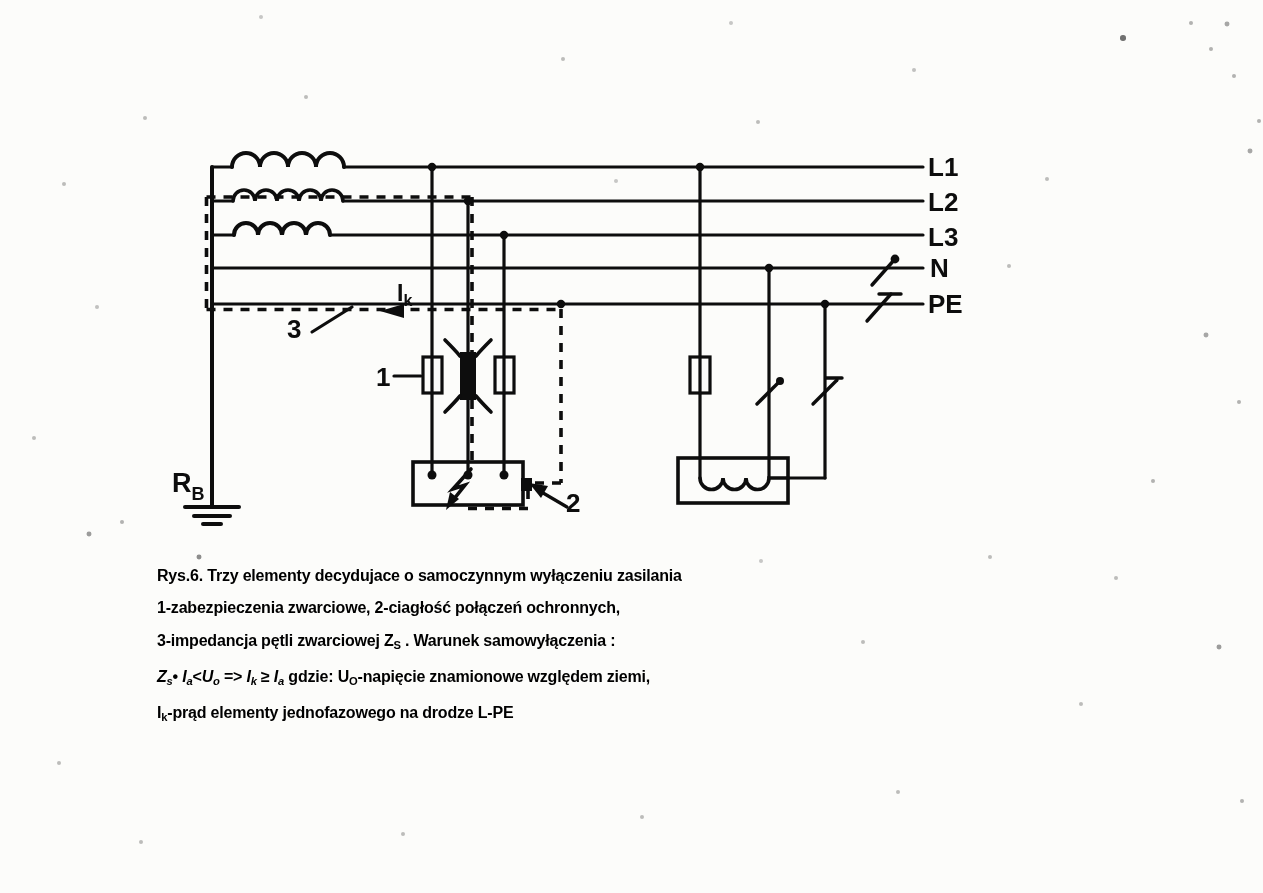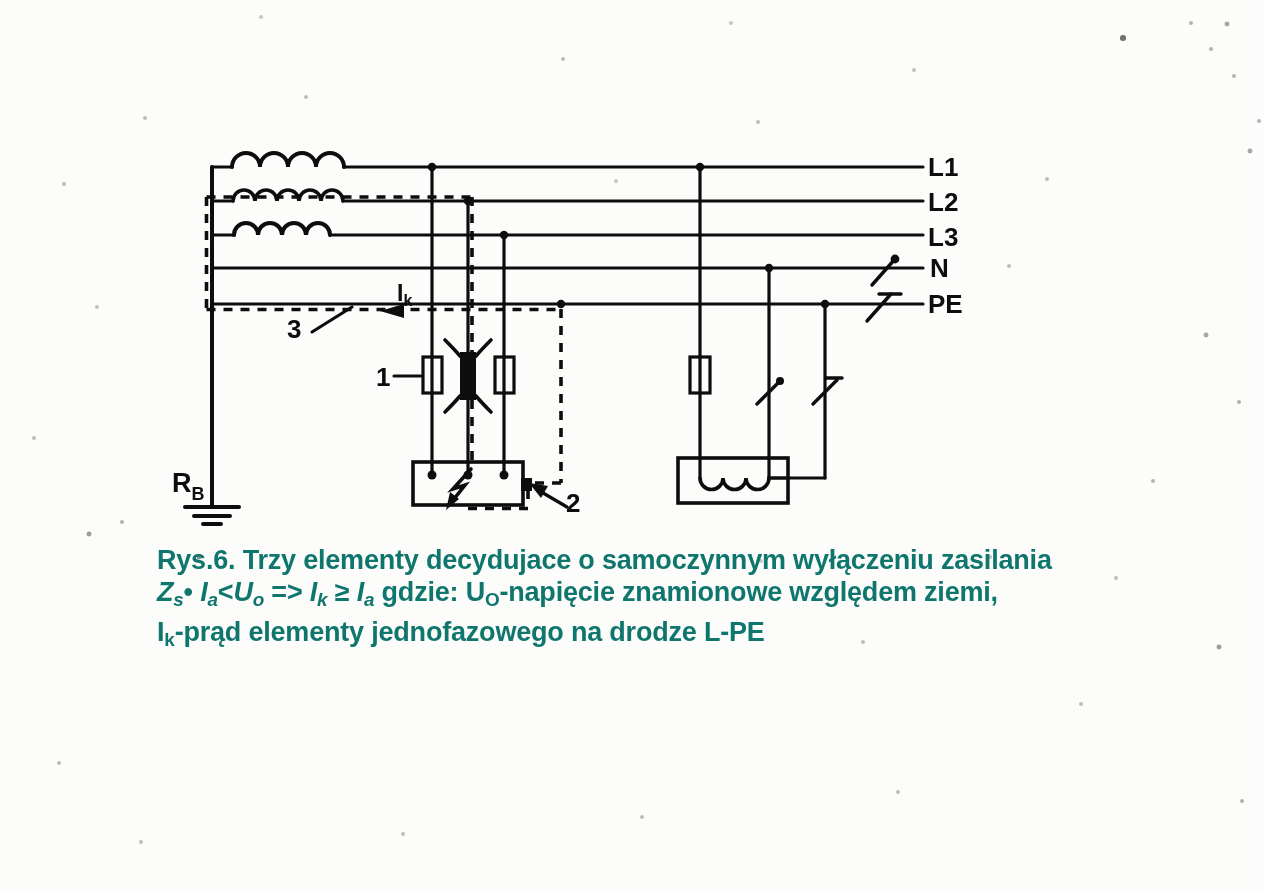--- a/index.html
+++ b/index.html
@@ -5,22 +5,22 @@
   html,body{margin:0;padding:0;}
   body{
     width:1263px;height:893px;position:relative;overflow:hidden;
     background:#fcfcfa;
     font-family:"Liberation Sans","DejaVu Sans",sans-serif;
   }
   .page{position:absolute;inset:0;}
   svg{position:absolute;left:0;top:0;}
   .diagram-label{font-family:"Liberation Sans","DejaVu Sans",sans-serif;font-weight:bold;fill:#0d0d0d;}
   #caption{
-    position:absolute;left:157px;top:544px;width:840px;
-    font-size:27px;line-height:32.4px;font-weight:bold;color:#0f766e;
+    position:absolute;left:157px;top:560px;width:840px;
+    font-size:16px;line-height:32.4px;font-weight:bold;color:#000000;
     letter-spacing:-0.2px;
   }
   .cap-line{white-space:nowrap;}
   .seg-sub{font-size:0.70em;vertical-align:-0.24em;}
   .seg-i{font-style:italic;}
   
   .noise{position:absolute;width:2px;height:2px;left:0;top:0;background:transparent;border-radius:50%;
     box-shadow:
       63px 183px 0 1px rgba(40,40,40,.30), 96px 306px 0 1px rgba(40,40,40,.28),
       33px 437px 0 1px rgba(40,40,40,.30), 121px 521px 0 1px rgba(40,40,40,.35),
@@ -178,16 +178,18 @@
     <text class="diagram-label" font-size="26" x="566" y="512">2</text>
     <text class="diagram-label" font-size="26" x="287" y="338">3</text>
 
     <text class="diagram-label" x="397" y="301" font-size="23"><tspan>I</tspan><tspan dy="5" font-size="16">k</tspan></text>
 
     <text class="diagram-label" x="172" y="492" font-size="27"><tspan>R</tspan><tspan dy="8" font-size="18">B</tspan></text>
   </svg>
 
   <div id="caption">
       <div class="cap-line"><span>Rys.6. Trzy elementy decydujace o samoczynnym wyłączeniu zasilania</span></div>
+      <div class="cap-line"><span>1-zabezpieczenia zwarciowe, 2-ciagłość połączeń ochronnych,</span></div>
+      <div class="cap-line"><span>3-impedancja pętli zwarciowej Z</span><span class="seg-sub">S</span><span> . Warunek samowyłączenia :</span></div>
       <div class="cap-line"><span class="seg-i">Z</span><span class="seg-sub seg-i">s</span><span>• </span><span class="seg-i">I</span><span class="seg-sub seg-i">a</span><span>&lt;</span><span class="seg-i">U</span><span class="seg-sub seg-i">o</span><span> =&gt; </span><span class="seg-i">I</span><span class="seg-sub seg-i">k</span><span> ≥ </span><span class="seg-i">I</span><span class="seg-sub seg-i">a</span><span>  gdzie: U</span><span class="seg-sub">O</span><span>-napięcie znamionowe względem ziemi,</span></div>
       <div class="cap-line"><span>I</span><span class="seg-sub">k</span><span>-prąd elementy jednofazowego na drodze L-PE</span></div>
     </div>
 </div>
 
 </body></html>

